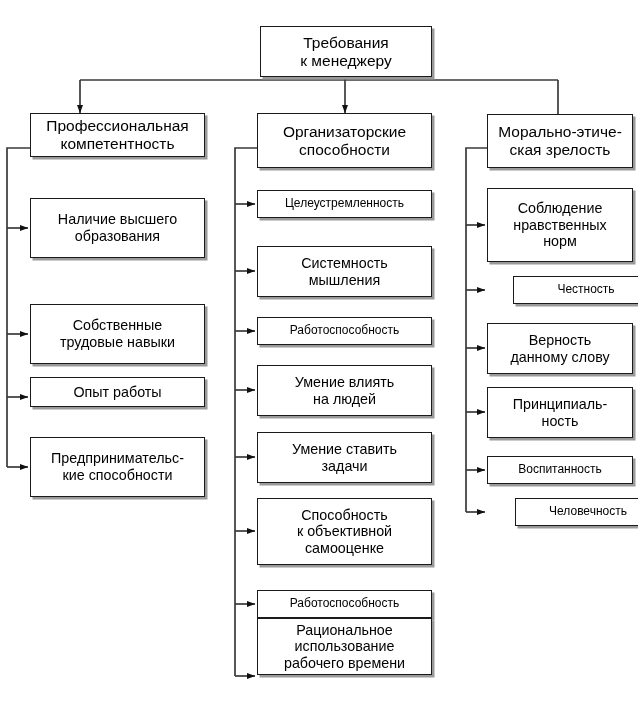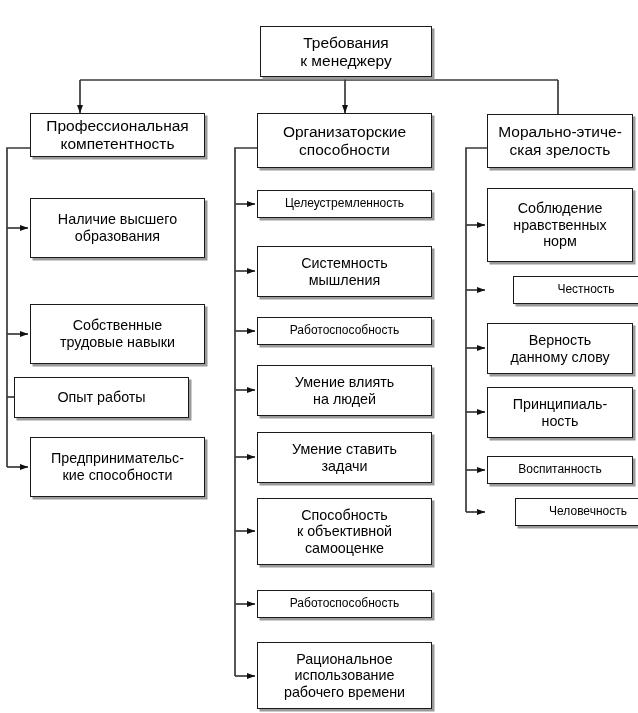--- a/index.html
+++ b/index.html
@@ -114,21 +114,21 @@
   </div>
 
   <div class="node leaf" style="left:30px; top:198px; width:175px; height:60px;">
     <span>Наличие высшего
 образования</span>
   </div>
   <div class="node leaf" style="left:30px; top:304px; width:175px; height:60px;">
     <span>Собственные
 трудовые навыки</span>
   </div>
-  <div class="node leaf" style="left:14px; top:377px; width:175px; height:41px;">
+  <div class="node leaf" style="left:30px; top:377px; width:175px; height:30px;">
     <span>Опыт работы</span>
   </div>
   <div class="node leaf" style="left:30px; top:437px; width:175px; height:60px;">
     <span>Предпринимательс-
 кие способности</span>
   </div>
 
   <div class="node leaf-sm" style="left:257px; top:190px; width:175px; height:28px;">
     <span>Целеустремленность</span>
   </div>
@@ -148,21 +148,21 @@
 задачи</span>
   </div>
   <div class="node leaf" style="left:257px; top:498px; width:175px; height:67px;">
     <span>Способность
 к объективной
 самооценке</span>
   </div>
   <div class="node leaf-sm" style="left:257px; top:590px; width:175px; height:28px;">
     <span>Работоспособность</span>
   </div>
-  <div class="node leaf" style="left:257px; top:642px; width:175px; height:67px;">
+  <div class="node leaf" style="left:257px; top:618px; width:175px; height:57px;">
     <span>Рациональное
 использование
 рабочего времени</span>
   </div>
 
   <div class="node leaf" style="left:487px; top:188px; width:146px; height:74px;">
     <span>Соблюдение
 нравственных
 норм</span>
   </div>

